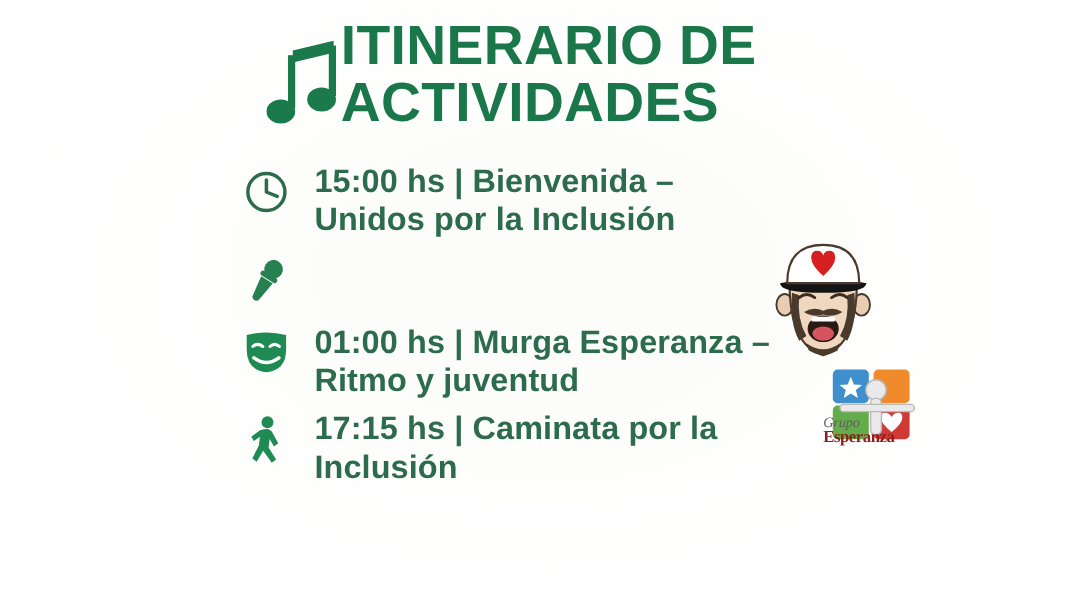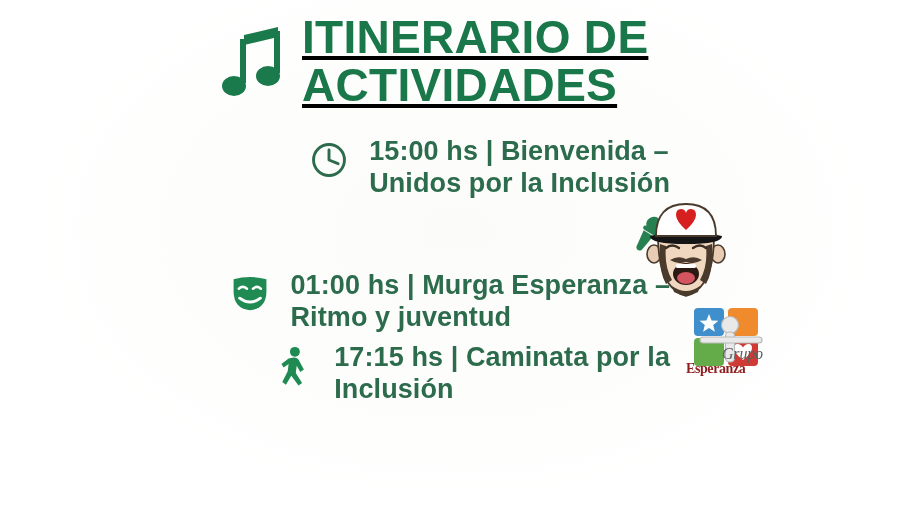--- a/index.html
+++ b/index.html
@@ -23,23 +23,21 @@
     background:
       radial-gradient(ellipse 70% 80% at 50% 45%, #fbfbf9 0%, #ffffff 72%);
   }
 
   
   .title-row {
     position: absolute;
     left: 222px;
     top: 14px;
     display: flex;
-    align-items: center;
-    gap: 18px;
-    text-decoration: underline;
+    align-items: flex-end;
   }
   .note-icon {
     width: 62px;
     height: 78px;
     flex: 0 0 auto;
     margin-top: 4px;
   }
   .title-text {
     color: #19774a;
     font-size: 46px;
@@ -54,21 +52,20 @@
   .schedule {
     position: absolute;
     left: 200px;
     top: 136px;
     width: 470px;
   }
   .item {
     display: flex;
     align-items: flex-start;
     margin-bottom: 9px;
-    justify-content: flex-end;
   }
   .item-icon {
     width: 44px;
     height: 48px;
     flex: 0 0 44px;
     margin-top: 4px;
     display: flex;
     align-items: flex-start;
     justify-content: center;
   }
@@ -106,26 +103,25 @@
     position: absolute;
     left: 2px;
     top: 40px;
     width: 100px;
     text-align: left;
     pointer-events: none;
   }
   .logo-grupo {
     display: block;
     color: #5f5f5f;
-    font-size: 16px;
+    font-size: 12px;
     font-style: italic;
     font-family: "Liberation Serif", serif;
     line-height: 1;
     letter-spacing: -0.2px;
-    margin-left: 36px;
   }
   .logo-esperanza {
     display: block;
     color: #8f1d1d;
     font-size: 14px;
     font-weight: bold;
     font-family: "Liberation Serif", serif;
     line-height: 1.05;
     letter-spacing: -0.4px;
   }

